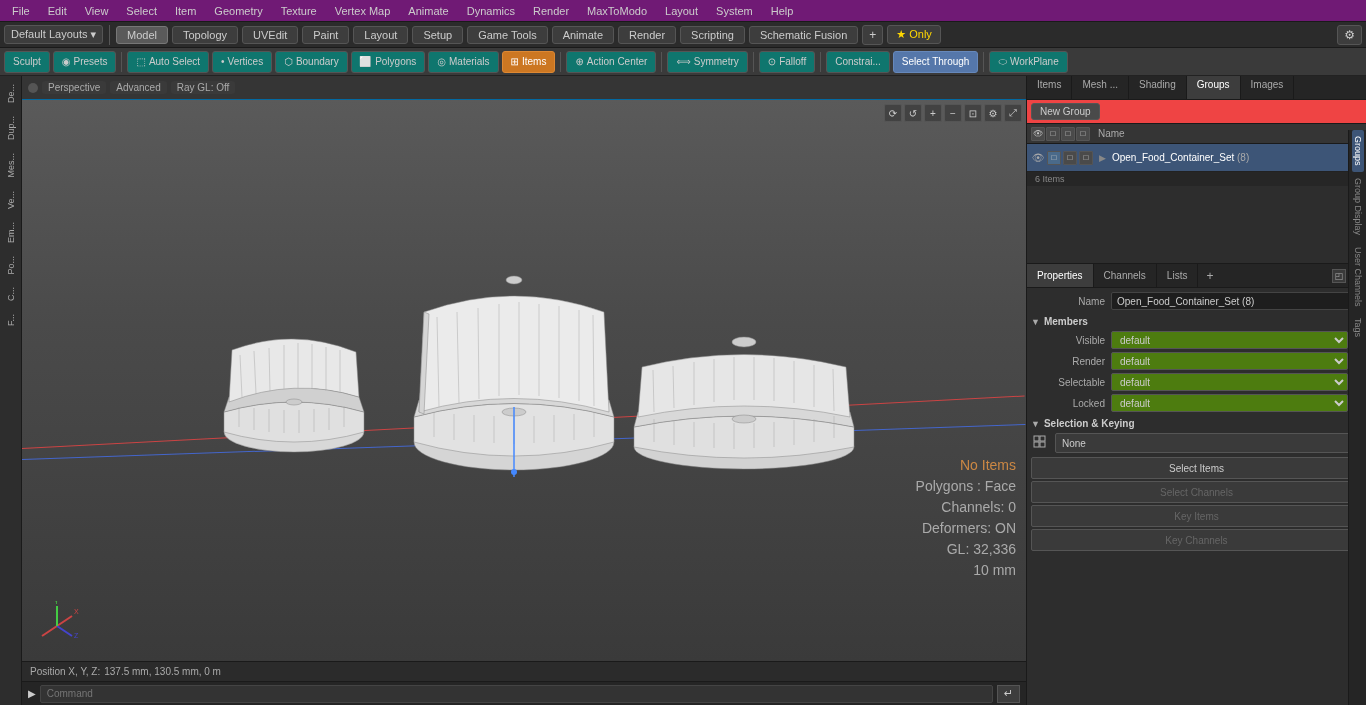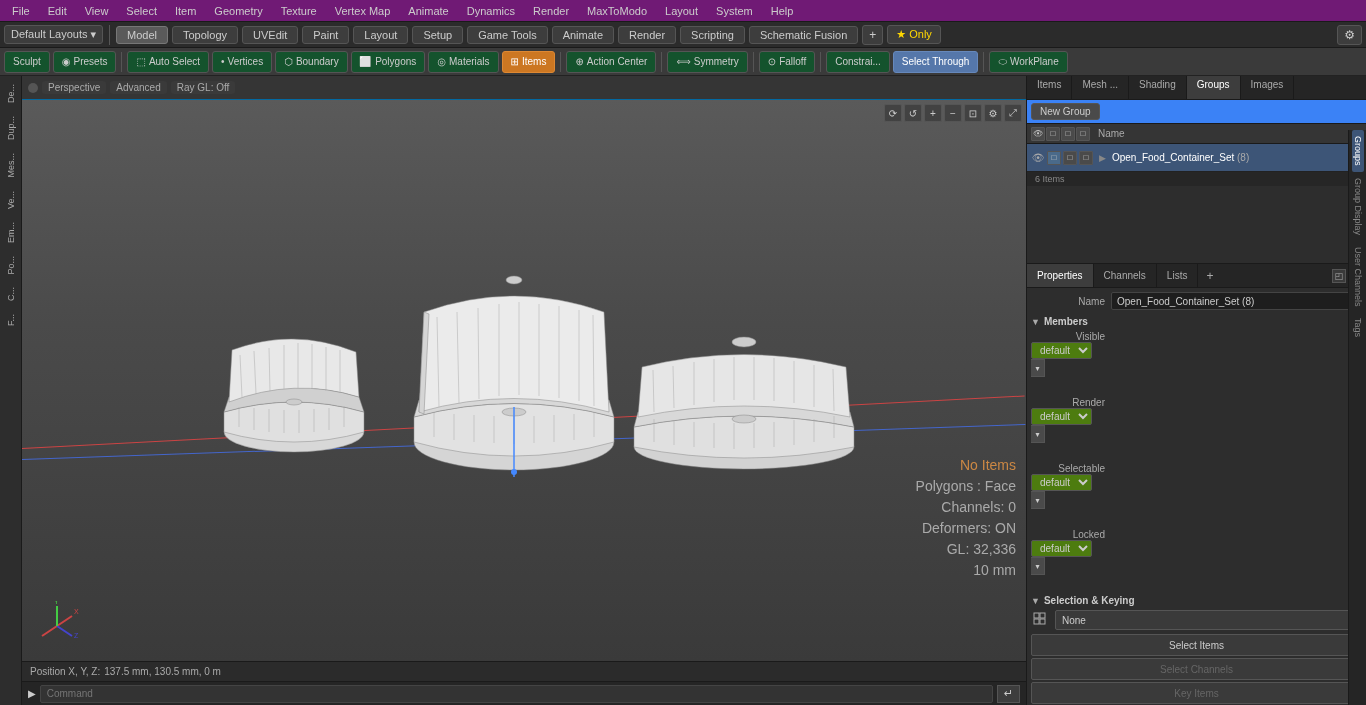--- a/index.html
+++ b/index.html
@@ -101,21 +101,21 @@
       display: flex;
       align-items: center;
       height: 28px;
       padding: 0 4px;
       gap: 3px;
       border-bottom: 1px solid #222;
       flex-shrink: 0;
     }
     .tool-btn {
       padding: 2px 8px;
-      background: #14532d;
+      background: #0f766e;
       border: 1px solid #555;
       color: #ccc;
       border-radius: 3px;
       font-size: 10px;
       cursor: pointer;
       display: flex;
       align-items: center;
       gap: 3px;
       height: 22px;
     }
@@ -332,21 +332,21 @@
     }
     .groups-tab.active {
       background: #3d3d3d;
       color: #fff;
     }
 
     
     .groups-toolbar {
       display: flex;
       align-items: center;
-      background: #3b82f6;
+      background: #ef4444;
       height: 24px;
       padding: 0 4px;
       gap: 2px;
       border-bottom: 1px solid #1a1a1a;
       flex-shrink: 0;
     }
     .new-group-btn {
       background: #4a4a4a;
       border: 1px solid #555;
       color: #ccc;
@@ -536,23 +536,22 @@
     }
     .members-title {
       font-size: 10px;
       color: #ccc;
       font-weight: bold;
     }
 
     
     .prop-row {
       display: flex;
-      align-items: flex-start;
-      margin-bottom: 20px;
-      flex-direction: column;
+      align-items: center;
+      margin-bottom: 3px;
     }
     .prop-select {
       flex: 1;
       background: #4d7c0f;
       border: 1px solid #555;
       color: #ccc;
       padding: 1px 4px;
       font-size: 10px;
       border-radius: 2px;
       height: 18px;

